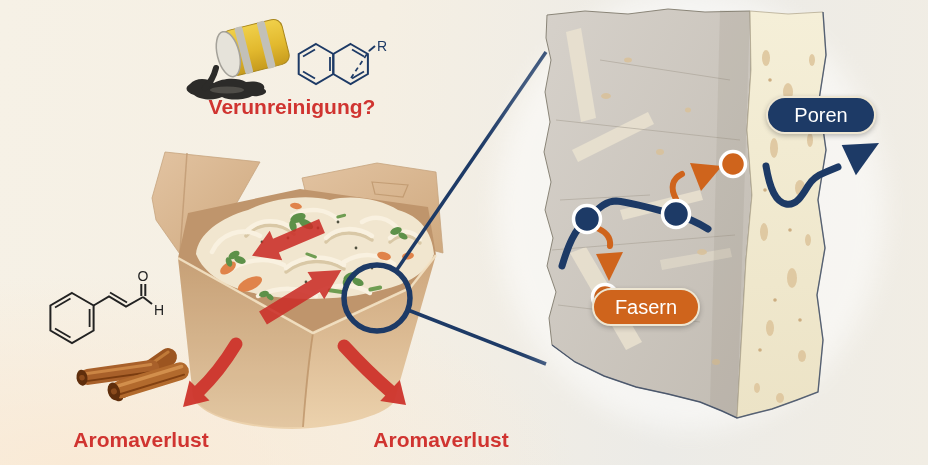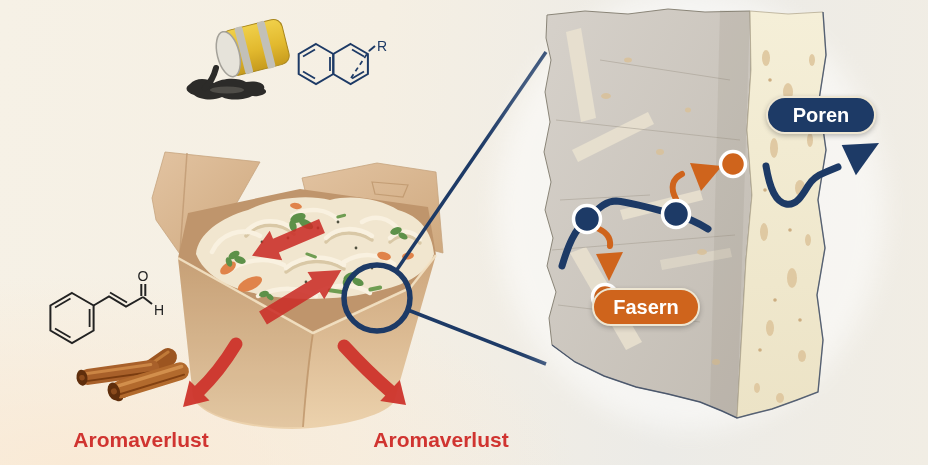--- a/index.html
+++ b/index.html
@@ -13,21 +13,21 @@
   .stage svg{position:absolute;left:0;top:0;}
   .lbl{
     position:absolute;color:#d03430;font-weight:bold;font-size:21px;
     text-align:center;line-height:24px;letter-spacing:0;
   }
   .lbl-contamination{left:200px;top:95px;width:184px;}
   .lbl-aroma-left{left:66px;top:428px;width:150px;}
   .lbl-aroma-right{left:366px;top:428px;width:150px;}
   .pill{
     position:absolute;display:flex;align-items:center;justify-content:center;
-    color:#fff;font-weight:bold;font-size:20px;border-radius:20px;
+    color:#fff;font-weight:normal;font-size:20px;border-radius:20px;
     border:2px solid #eee6d2;box-shadow:0 2px 5px rgba(40,40,40,.30);
   }
   .pill-poren{left:766px;top:96px;width:106px;height:34px;background:#1d3a66;}
   .pill-fasern{left:592px;top:288px;width:104px;height:34px;background:#cf641c;}
 </style>
 </head>
 <body>
 
 <div class="stage">
 
@@ -288,18 +288,19 @@
     <path d="M609,281 L623,252 L596,254 Z" fill="#cf641c"></path>
   </g>
   <g>
     <circle cx="587" cy="219" r="13.5" fill="#1d3a66" stroke="#ffffff" stroke-width="3.5"></circle>
     <circle cx="676" cy="214" r="13.5" fill="#1d3a66" stroke="#ffffff" stroke-width="3.5"></circle>
     <circle cx="733" cy="164" r="12.5" fill="#cf641c" stroke="#ffffff" stroke-width="3.5"></circle>
     <circle cx="605" cy="297" r="12.5" fill="#cf641c" stroke="#ffffff" stroke-width="3.5"></circle>
   </g>
 </svg>
 
+<div class="lbl lbl-contamination">Verunreinigung?</div>
 <div class="lbl lbl-aroma-left">Aromaverlust</div>
 <div class="lbl lbl-aroma-right">Aromaverlust</div>
 <div class="pill pill-poren">Poren</div>
 <div class="pill pill-fasern">Fasern</div>
 
 </div>
 
 </body></html>

